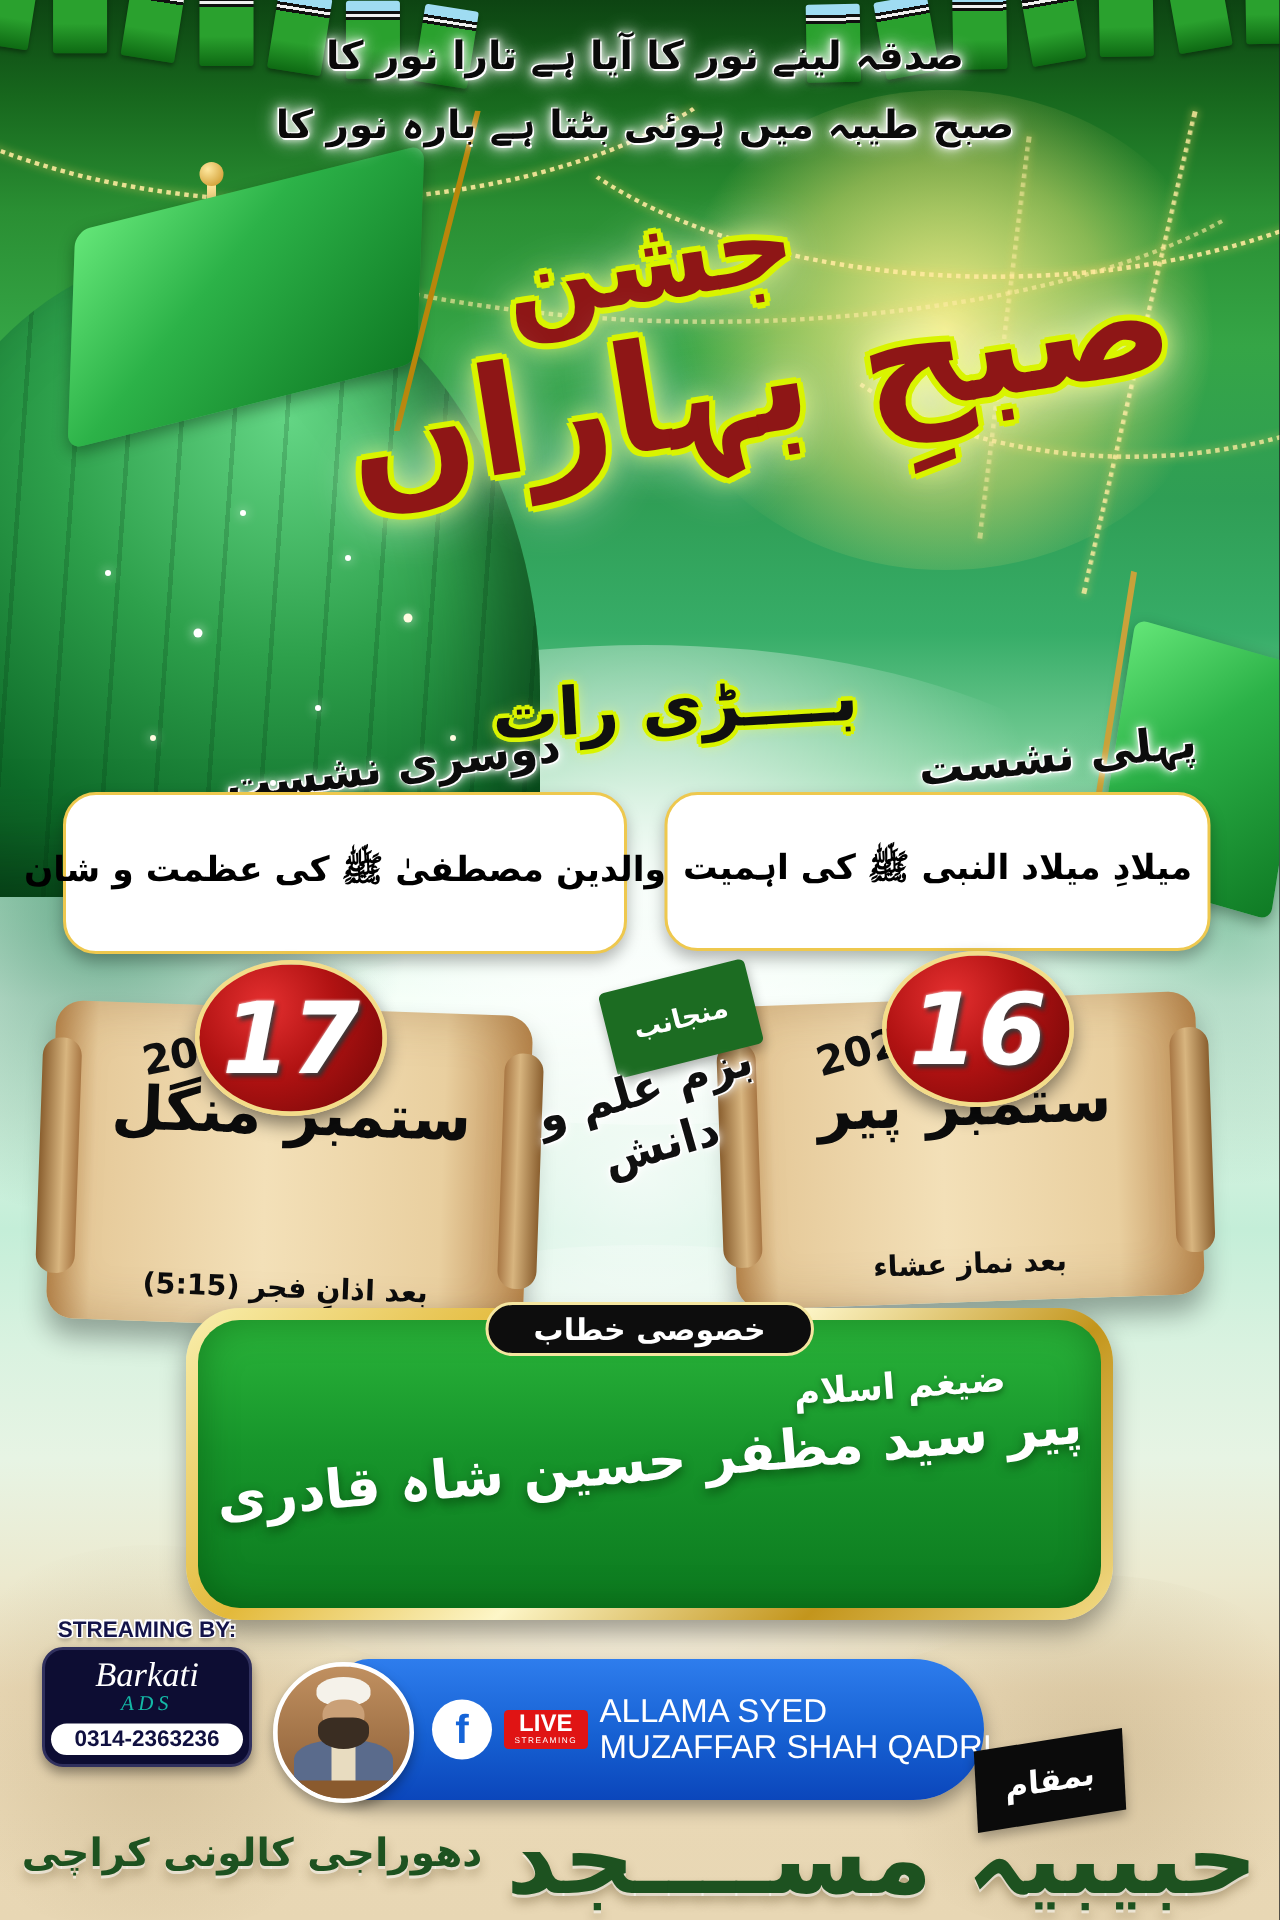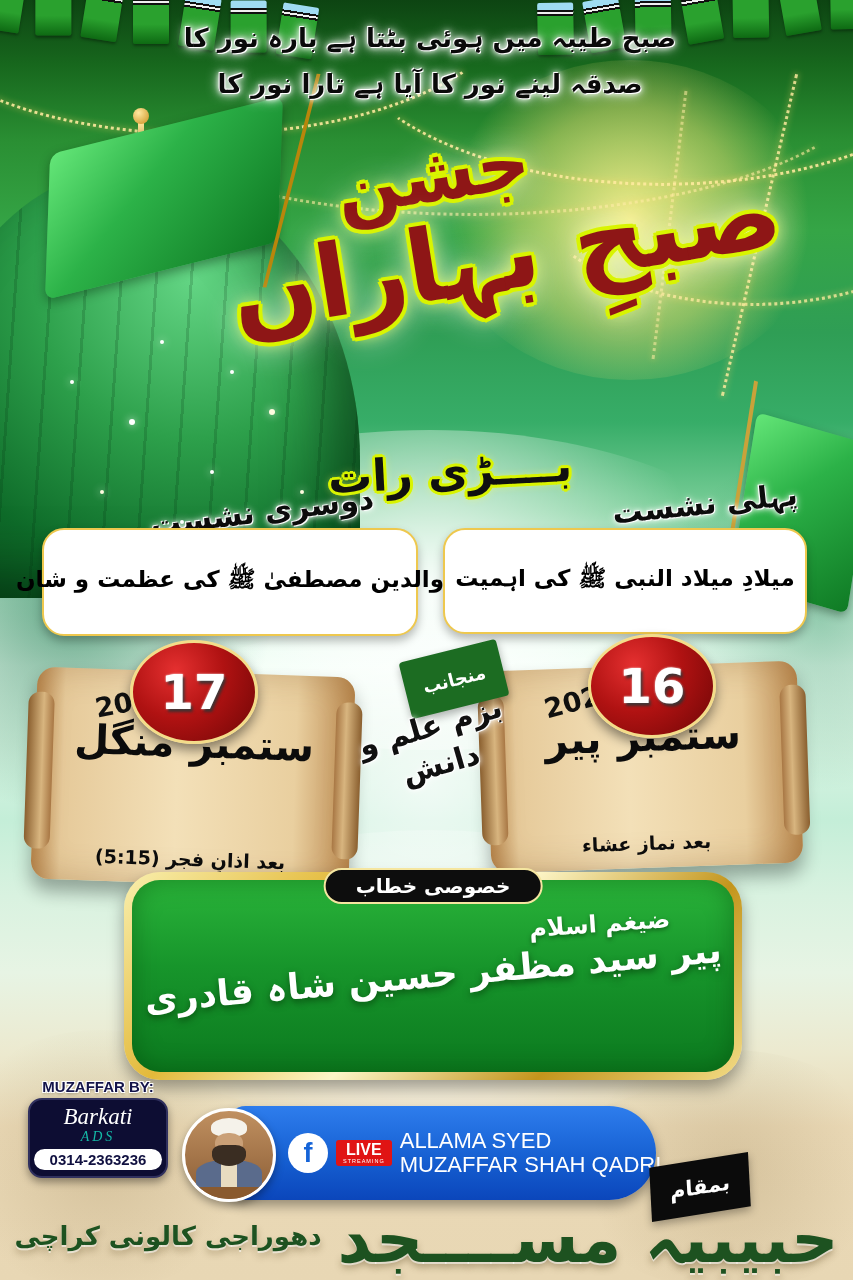--- a/index.html
+++ b/index.html
@@ -110,22 +110,22 @@
     transform:rotate(-13deg);font-family:"DejaVu Sans",sans-serif;}
   .scroll .prefix{position:absolute;left:158px;top:30px;font-weight:bold;font-size:13px;color:#101010;
     transform:rotate(-10deg);direction:rtl;}
   .scroll .month-line{position:absolute;left:0;top:48px;width:100%;text-align:center;direction:rtl;
     font-weight:bold;font-size:40px;color:#0c0c0c;display:flex;justify-content:center;gap:16px;}
   .scroll .time-line{position:absolute;left:0;bottom:14px;width:100%;text-align:center;direction:rtl;
     font-weight:bold;font-size:19px;color:#0c0c0c;}
   .day-badge{z-index:7;width:122px;height:98px;border-radius:50%;border:3px solid #f3dc8a;
     background:radial-gradient(circle at 35% 28%,#e53030 0%,#b01212 45%,#6d0606 100%);
     box-shadow:0 6px 12px rgba(0,0,0,.45);display:flex;align-items:center;justify-content:center;
-    color:#fff;font-weight:bold;font-size:48px;
-    text-shadow:2px 3px 3px rgba(50,50,50,.9),0 0 2px #fff;}
+    color:#fff;font-weight:bold;font-size:66px;
+    text-shadow:2px 3px 3px rgba(50,50,50,.9),0 0 2px #fff;font-style:italic;}
   .db-right{left:588px;top:634px;}
   .db-left{left:130px;top:640px;}
   
   .org-badge{left:404px;top:650px;z-index:6;width:100px;height:58px;background:#1c6c22;border-radius:4px;
     transform:rotate(-14deg);display:flex;align-items:center;justify-content:center;direction:rtl;
     color:#fff;font-weight:bold;font-size:18px;box-shadow:0 4px 8px rgba(0,0,0,.3);}
   .org-name{left:348px;top:706px;z-index:6;width:175px;text-align:center;direction:rtl;
     transform:rotate(-16deg);font-weight:bold;font-size:30px;line-height:1.3;color:#101010;
     text-shadow:0 0 5px #fff,0 0 9px #fff,1px 1px 0 #fff,-1px -1px 0 #fff;}
   
@@ -229,22 +229,22 @@
   </div>
 
   <div class="layer dome"></div>
   <div class="layer dome-bands"></div>
   <div class="layer finial"></div>
   <div class="layer spark"></div>
   <div class="layer green-flag flag-left"></div>
   <div class="layer green-flag flag-right"></div>
 
   <div class="layer couplet">
+    <div>صدقہ لینے نور کا آیا ہے تارا نور کا</div>
     <div>صبح طیبہ میں ہوئی بٹتا ہے بارہ نور کا</div>
-    <div>صدقہ لینے نور کا آیا ہے تارا نور کا</div>
   </div>
 
   <div class="layer title">
     <span class="t1">جشن</span>
     <span class="t2">صبحِ بہاراں</span>
   </div>
   <div class="layer subtitle">بــــڑی رات</div>
 
   <div class="layer session-heading sh-right">پہلی نشست</div>
   <div class="layer session-box sb-right">
@@ -282,21 +282,21 @@
 
   <div class="layer speaker-frame">
     <div class="speaker-panel">
       <div class="special-pill">خصوصی خطاب</div>
       <div class="speaker-prefix">ضیغم اسلام</div>
       <div class="speaker-name">پیر سید مظفر حسین شاہ قادری</div>
     </div>
   </div>
 
   <div class="layer designer">
-    <div class="designer-heading">MUZAFFAR BY:</div>
+    <div class="designer-heading">STREAMING BY:</div>
     <div class="designer-box">
       <div class="designer-name">Barkati</div>
       <div class="designer-sub">ADS</div>
       <div class="designer-phone">0314-2363236</div>
     </div>
   </div>
 
   <div class="layer live-bar">
     <div class="fb-icon">f</div>
     <div class="live-badge">

